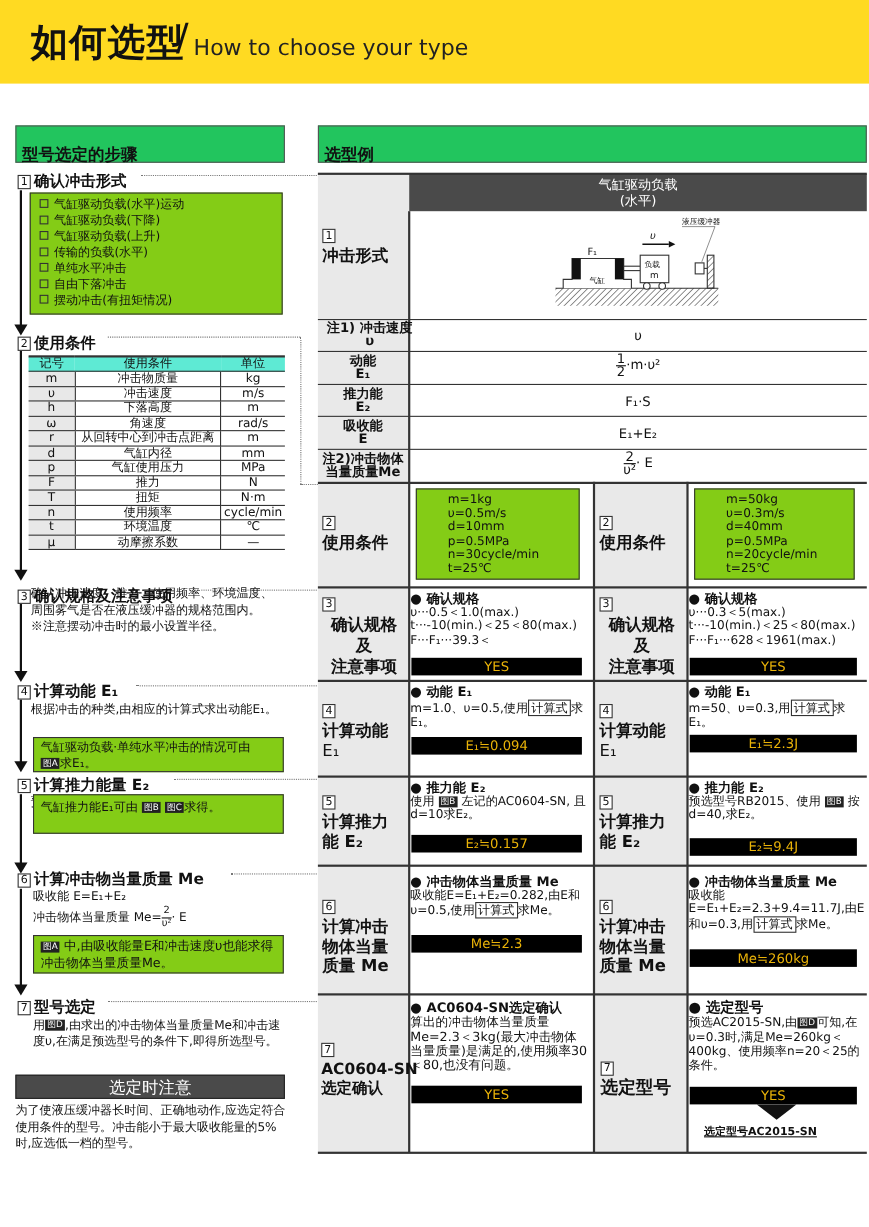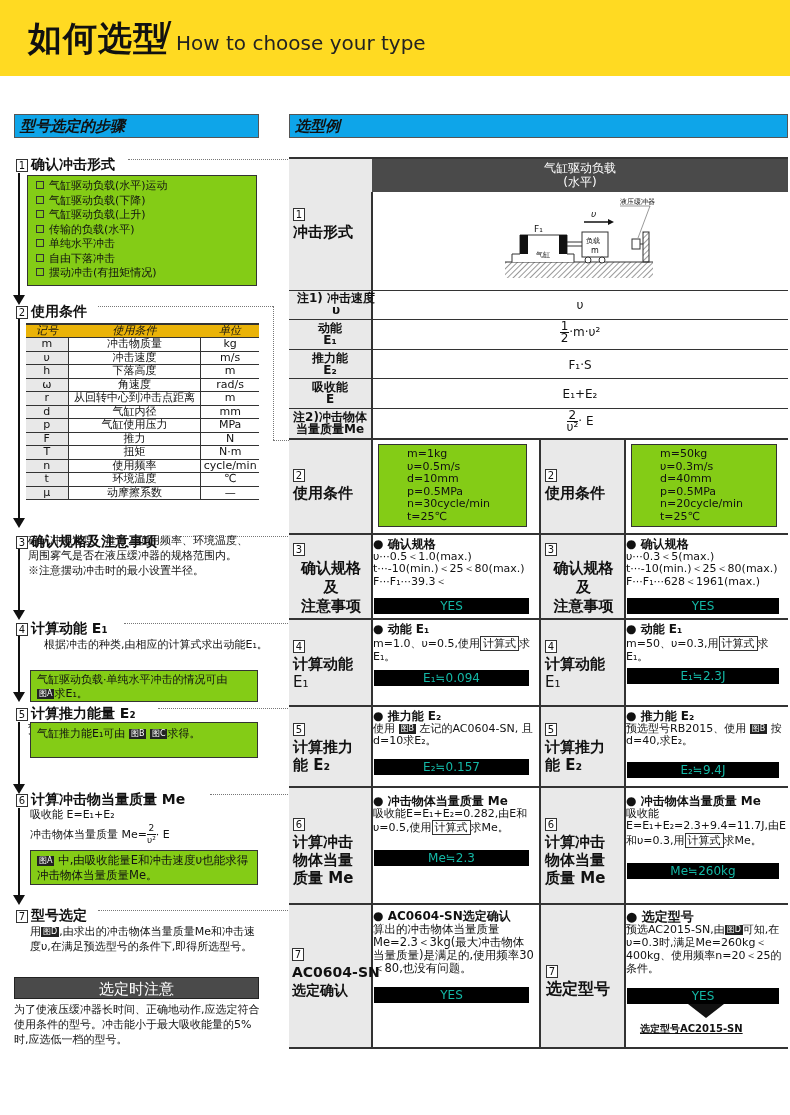--- a/index.html
+++ b/index.html
@@ -1,48 +1,48 @@
 <!DOCTYPE html>
 <html><head>
 <meta charset="utf-8">
 <style>
   *{box-sizing:border-box;margin:0;padding:0;}
   body{width:790px;height:1115px;background:#fff;font-family:"DejaVu Sans","Liberation Sans",sans-serif;color:#111;position:relative;overflow:hidden;}
   .banner{position:absolute;left:0;top:0;width:790px;height:76px;background:#FFDA22;}
   .banner .cn{position:absolute;left:28px;top:16px;font-size:34px;font-weight:bold;color:#111;letter-spacing:1px;}
   .banner .en{position:absolute;left:176px;top:31px;font-size:20px;color:#222;font-family:"DejaVu Sans",sans-serif;}
   .banner .slash{position:absolute;left:160px;top:14px;font-size:34px;color:#111;}
-  .sec-title{position:absolute;top:114px;height:24px;border:1px solid #555;background:#0ea5e9;font-size:15px;font-weight:bold;padding:2px 5px;font-style:italic;}
+  .sec-title{position:absolute;top:114px;height:24px;border:1px solid #555;background:#22c55e;font-size:15px;font-weight:bold;padding:16px 5px;}
   .numbox{display:inline-block;border:1px solid #333;font-size:10px;line-height:11px;width:12px;height:13px;text-align:center;font-weight:normal;margin-right:3px;vertical-align:middle;background:#fff;}
   .step-h{position:absolute;left:16px;font-size:14px;font-weight:bold;white-space:nowrap;}
   .dots{position:absolute;border-top:1px dotted #777;height:0;}
   .vdots{position:absolute;border-left:1px dotted #777;width:0;}
   .arrow-line{position:absolute;left:18px;width:2px;background:#111;}
   .arrow-head{position:absolute;left:13px;width:0;height:0;border-left:6px solid transparent;border-right:6px solid transparent;border-top:10px solid #111;}
   .box{position:absolute;border:1px solid #333;background:#84cc16;font-size:11px;}
   .chk{line-height:14.5px;padding-left:8px;}
   .chk span.sq{display:inline-block;width:8px;height:8px;border:1px solid #333;margin-right:5px;vertical-align:0;}
   .body-text{position:absolute;left:30px;font-size:11px;line-height:15px;width:232px;}
   table.cond{position:absolute;left:26px;top:323px;width:233px;border-collapse:collapse;font-size:11px;}
   table.cond th,table.cond td{border-bottom:1px solid #333;height:13.5px;line-height:12px;text-align:center;padding:0;}
-  table.cond th{background:#eab308;font-weight:normal;border-top:2px solid #333;font-style:italic;}
+  table.cond th{background:#5eead4;font-weight:normal;border-top:2px solid #333;}
   table.cond td.sym{background:#e8e8e8;width:42px;}
   table.cond td.mid{border-left:1px solid #333;border-right:1px solid #333;}
   .tag{display:inline-block;background:#222;color:#fff;font-size:8px;padding:0 2px;line-height:10px;vertical-align:1px;}
   .caution-h{position:absolute;left:14px;top:977px;width:245px;height:22px;background:#4a4a4a;color:#fff;font-size:15px;text-align:center;line-height:22px;border:1px solid #222;}
   .caution-t{position:absolute;left:14px;top:1002px;width:248px;font-size:11px;line-height:15px;}
   .hline{position:absolute;left:289px;width:499px;height:2px;background:#333;}
   .lbl{position:absolute;background:#e9e9e9;}
   .vline{position:absolute;width:2px;background:#333;}
   .rowlabel{position:absolute;font-size:15px;font-weight:bold;line-height:18px;}
   .small-lbl{position:absolute;font-size:12px;font-weight:bold;text-align:center;line-height:12px;}
   .formula{position:absolute;left:372px;width:416px;text-align:center;font-size:12px;}
   .cell-text{position:absolute;font-size:11px;line-height:12.5px;}
   .cell-h{font-size:12px;font-weight:bold;}
-  .bar{position:absolute;height:16px;background:#000;color:#14b8a6;font-size:12px;text-align:center;line-height:16px;}
+  .bar{position:absolute;height:16px;background:#000;color:#eab308;font-size:12px;text-align:center;line-height:16px;}
   .frm{display:inline-block;border:1px solid #333;padding:0 2px;line-height:13px;}
   .frac{display:inline-block;vertical-align:middle;text-align:center;line-height:11px;}
   .frac .n{display:block;border-bottom:1px solid #111;padding:0 1px;}
   .frac .d{display:block;}
 </style>
 </head>
 <body>
 
 <div class="banner">
   <span class="cn">如何选型</span>
@@ -164,21 +164,21 @@
 <div class="body-text" style="top:534px;left:28px;font-family:Liberation Mono, monospace;">
   <div>确认冲击速度、推力、使用频率、环境温度、</div>
     <div>周围雾气是否在液压缓冲器的规格范围内。</div>
     <div>※注意摆动冲击时的最小设置半径。</div>
 </div>
 
 <div class="step-h" style="top:620px;">
   <span class="numbox">4</span><span>计算动能  E₁</span>
 </div>
 <div class="dots" style="left:124px;top:623px;width:164px;"></div>
-<div class="body-text" style="top:637px;left:44px;">根据冲击的种类,由相应的计算式求出动能E₁。</div>
+<div class="body-text" style="top:637px;left:28px;">根据冲击的种类,由相应的计算式求出动能E₁。</div>
 <div class="box" style="left:30px;top:670px;width:228px;height:32px;padding:2px 6px;line-height:14px;">
   <span>气缸驱动负载·单纯水平冲击的情况可由</span><br>
   <span class="tag">图A</span><span>求E₁。</span>
 </div>
 
 <div class="step-h" style="top:705px;">
   <span class="numbox">5</span><span>计算推力能量  E₂</span>
 </div>
 <div class="dots" style="left:158px;top:708px;width:130px;"></div>
 <div class="body-text" style="top:722px;left:28px;">预选一个液压缓冲器型号,计算推力能E₂。</div>

